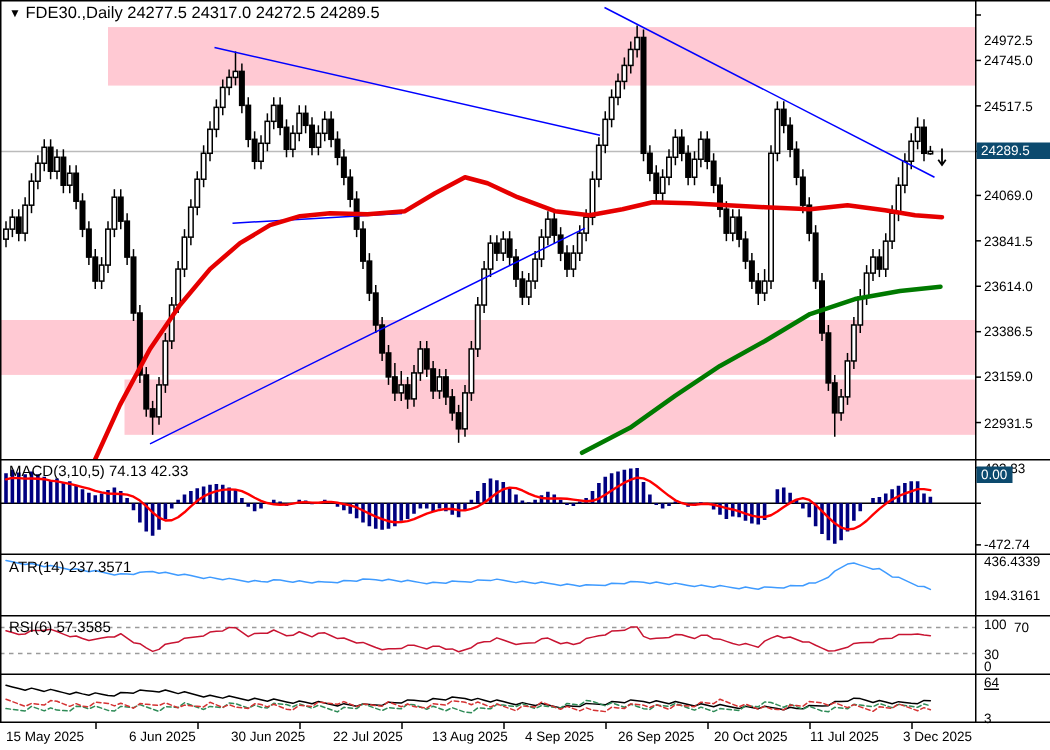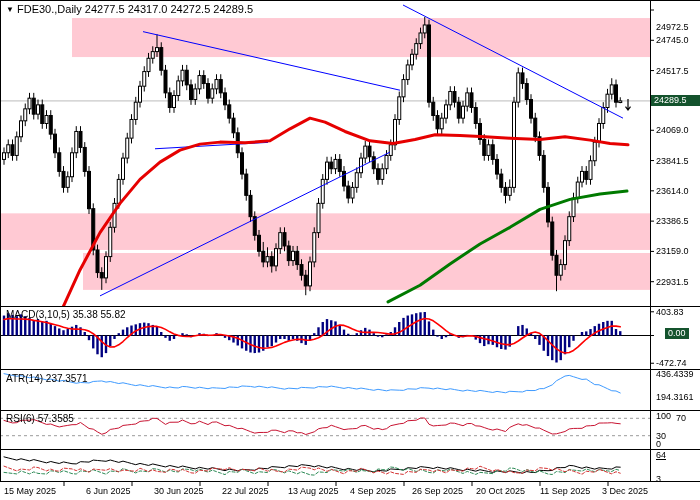--- a/index.html
+++ b/index.html
@@ -3,21 +3,21 @@
 <meta charset="utf-8">
 <style>
   html,body{margin:0;padding:0;background:#fff;}
   #app{position:relative;width:700px;height:500px;background:#fff;overflow:hidden;
        font-family:"Liberation Sans","DejaVu Sans",sans-serif;}
   svg{position:absolute;left:0;top:0;}
   .lbl{position:absolute;font-size:9px;color:#000;white-space:nowrap;line-height:11px;}
   .paneLbl{position:absolute;font-size:10px;color:#000;white-space:nowrap;line-height:12px;}
   #title{position:absolute;left:6px;top:3px;font-size:11px;color:#000;white-space:nowrap;}
   #title .tri{font-size:8px;vertical-align:1px;cursor:pointer;}
-  .tag{position:absolute;background:#14532d;color:#fff;font-size:9px;line-height:11px;
+  .tag{position:absolute;background:#0c4a6e;color:#fff;font-size:9px;line-height:11px;
        padding:0 3px;white-space:nowrap;}
 </style>
 </head>
 <body>
 
 <div id="app">
   <svg id="chart" width="700" height="500">
       <defs>
         <clipPath id="cpMain">
           <rect x="0" y="0" width="650" height="306"></rect>
@@ -534,21 +534,21 @@
       <line x1="540" y1="481.5" x2="540" y2="486" stroke="#000000"></line>
       <line x1="608" y1="481.5" x2="608" y2="486" stroke="#000000"></line>
     </svg>
 
   <div id="title">
     <span class="tri">▼</span>
     <span>FDE30.,Daily</span>
     <span>24277.5 24317.0 24272.5 24289.5</span>
   </div>
 
-  <div class="paneLbl" style="left:6px;top:309px">MACD(3,10,5) 35.38 55.82</div>
+  <div class="paneLbl" style="left:6px;top:309px">MACD(3,10,5) 74.13 42.33</div>
   <div class="paneLbl" style="left:6px;top:373px">ATR(14) 237.3571</div>
   <div class="paneLbl" style="left:6px;top:413px">RSI(6) 57.3585</div>
 
   <div id="labels">
       <div class="lbl" style="left: 656px; top: 22px;">24972.5</div>
       <div class="lbl" style="left: 656px; top: 35.2848px;">24745.0</div>
       <div class="lbl" style="left: 656px; top: 65.5696px;">24517.5</div>
       <div class="lbl" style="left: 656px; top: 125.274px;">24069.0</div>
       <div class="lbl" style="left: 656px; top: 155.559px;">23841.5</div>
       <div class="lbl" style="left: 656px; top: 185.844px;">23614.0</div>
@@ -566,19 +566,19 @@
       <div class="lbl" style="left: 656px; top: 450px; text-decoration: underline;">64</div>
       <div class="lbl" style="left: 656px; top: 473.79px;">3</div>
       <div class="lbl" style="left: 4px; top: 486px;">15 May 2025</div>
       <div class="lbl" style="left: 86px; top: 486px;">6 Jun 2025</div>
       <div class="lbl" style="left: 154px; top: 486px;">30 Jun 2025</div>
       <div class="lbl" style="left: 222px; top: 486px;">22 Jul 2025</div>
       <div class="lbl" style="left: 288px; top: 486px;">13 Aug 2025</div>
       <div class="lbl" style="left: 350px; top: 486px;">4 Sep 2025</div>
       <div class="lbl" style="left: 412px; top: 486px;">26 Sep 2025</div>
       <div class="lbl" style="left: 476px; top: 486px;">20 Oct 2025</div>
-      <div class="lbl" style="left: 540px; top: 486px;">11 Sep 2025</div>
+      <div class="lbl" style="left: 540px; top: 486px;">11 Jul 2025</div>
       <div class="lbl" style="left: 602px; top: 486px;">3 Dec 2025</div>
     </div>
 
   <div class="tag" id="priceTag" style="left: 651px; top: 95.421px; width: 44px;">24289.5</div>
-  <div class="tag" id="macdTag" style="left: 651px; top: 328px; margin-left: 14px;">0.00</div>
+  <div class="tag" id="macdTag" style="left: 651px; top: 311px;">0.00</div>
 </div>
 
 </body></html>

